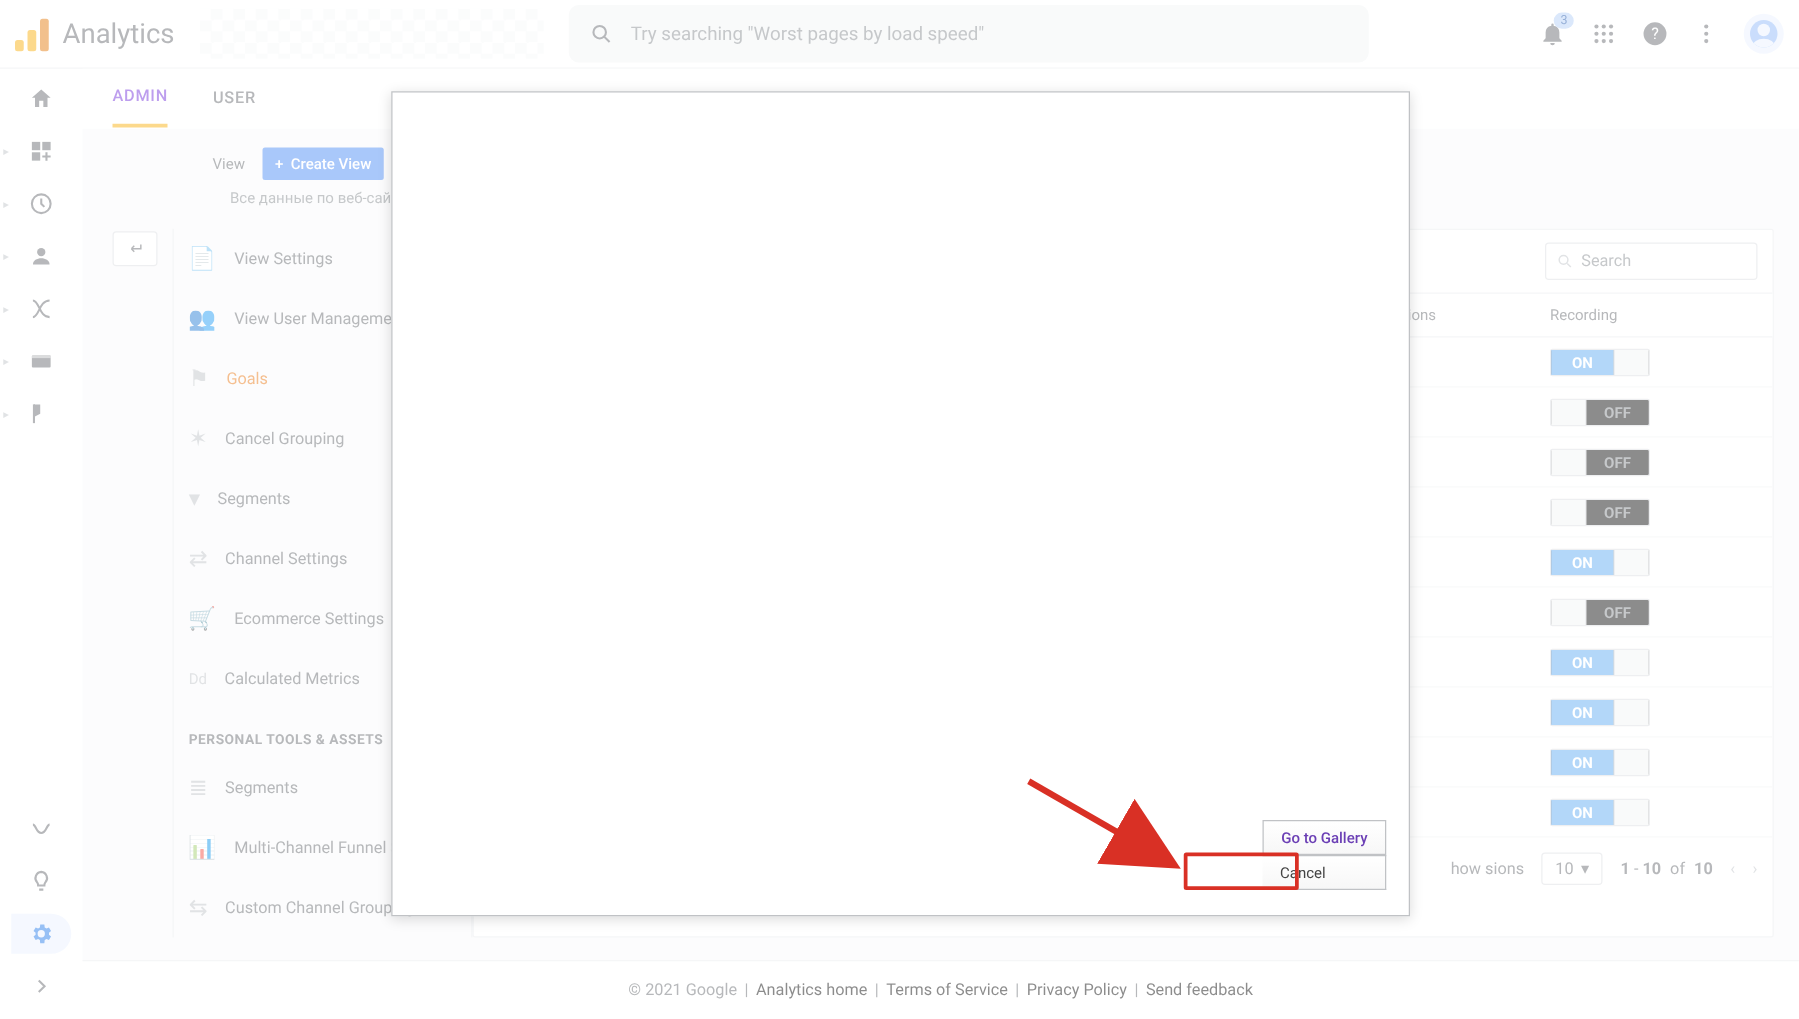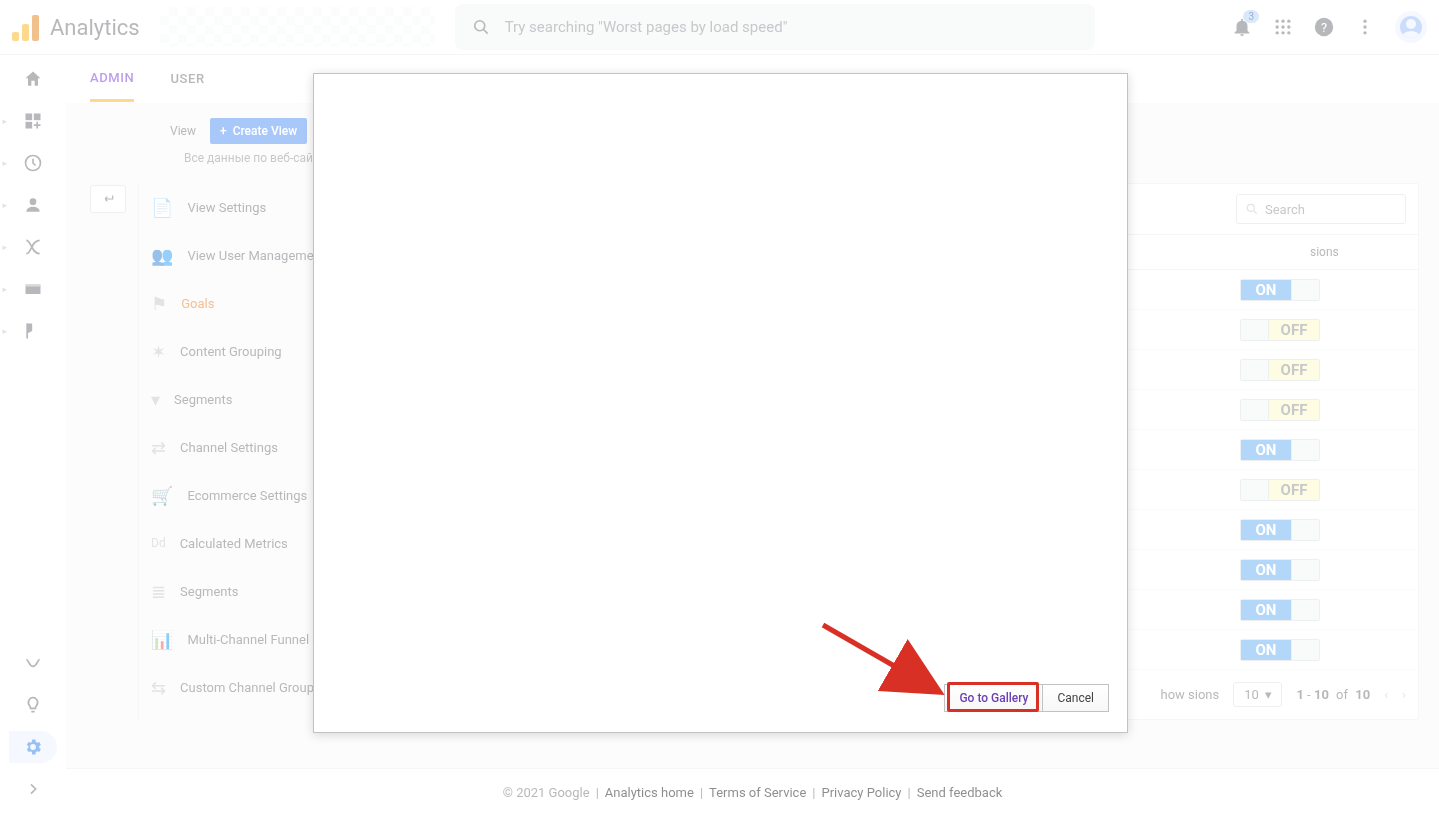--- a/index.html
+++ b/index.html
@@ -63,40 +63,40 @@
 .th{font-size:12px;color:#5f6368;padding:10px 12px;}
 .th.c1{flex:1;}
 .th.c2{width:120px;}
 .th.c3{width:190px;}
 .trow{display:flex;border-bottom:1px solid #f1f3f4;align-items:center;height:40px;}
 .td{padding:0 12px;font-size:13px;}
 .td.c1{flex:1;}
 .td.c2{width:120px;}
 .td.c3{width:190px;}
 
-.toggle{width:80px;height:22px;border:1px solid #dadce0;border-radius:2px;display:flex;align-items:center;font-size:15px;font-weight:700;color:#80868b;background:#fef9c3;position:relative;cursor:pointer;}
+.toggle{width:80px;height:22px;border:1px solid #dadce0;border-radius:2px;display:flex;align-items:center;font-size:12px;font-weight:700;color:#80868b;background:#000000;position:relative;cursor:pointer;}
 .toggle .knob{width:28px;height:100%;background:#f1f3f4;border-right:1px solid #dadce0;}
 .toggle.on{color:#fff;}
 .toggle.on .bg{background:#57a7f2;flex:1;height:100%;display:flex;align-items:center;justify-content:center;}
 .toggle.on .knob{order:2;border-left:1px solid #dadce0;border-right:0;}
 .toggle .lbl{flex:1;display:flex;align-items:center;justify-content:center;}
 
 .pager{display:flex;justify-content:flex-end;align-items:center;gap:14px;padding:12px;font-size:13px;color:#5f6368;}
 .pager .sel{border:1px solid #dadce0;border-radius:3px;padding:4px 10px;display:flex;align-items:center;gap:6px;}
 .pager .arrow{color:#bdc1c6;cursor:pointer;}
 
 
 .footer{position:absolute;left:66px;right:0;bottom:0;height:47px;display:flex;align-items:center;justify-content:center;font-size:13px;color:#5f6368;border-top:1px solid #e8eaed;background:#fff;}
 .footer a{color:#000000;text-decoration:none;}
 .footer .sep{margin:0 6px;}
 
 
 .overlay{position:absolute;inset:0;background:rgba(255,255,255,.55);}
 .dialog{position:absolute;left:313px;top:73px;width:815px;height:660px;border:1px solid #c0c2c5;background:#fff;box-shadow:0 2px 10px rgba(0,0,0,.15);}
-.dialog-footer{position:absolute;bottom:20px;right:18px;display:flex;}
+.dialog-footer{position:absolute;bottom:20px;right:18px;display:flex;flex-direction:column;}
 .btn{height:28px;border:1px solid #c0c2c5;background:linear-gradient(#fff,#f7f7f7);font-size:12px;display:flex;align-items:center;padding:0 14px;cursor:pointer;color:#444;}
 .btn.primary{color:#6b3fb5;font-weight:500;}
 .btn+.btn{border-left:0;}
 .anno-arrow{position:absolute; left:818px; top:620px; pointer-events:none;}
 .highlight-box{position:absolute; border:3px solid #d93025; border-radius:2px; pointer-events:none;}
 
 svg{display:block;}
 </style>
 </head>
 <body>
@@ -263,38 +263,39 @@
       <div class="row">
           <span class="mi">👥</span>
           <span>View User Management</span>
         </div>
       <div class="row sel">
           <span class="mi">⚑</span>
           <span>Goals</span>
         </div>
       <div class="row">
           <span class="mi">✶</span>
-          <span>Content Grouping</span>
+          <span>Cancel Grouping</span>
         </div>
       <div class="row">
           <span class="mi">▾</span>
           <span>Segments</span>
         </div>
       <div class="row">
           <span class="mi">⇄</span>
           <span>Channel Settings</span>
         </div>
       <div class="row">
           <span class="mi">🛒</span>
           <span>Ecommerce Settings</span>
         </div>
       <div class="row">
           <span class="mi" style="font-size:12px;font-weight:400;">Dd</span>
           <span>Calculated Metrics</span>
         </div>
+      <div class="section-title">PERSONAL TOOLS &amp; ASSETS</div>
       <div class="row">
           <span class="mi">≣</span>
           <span>Segments</span>
         </div>
       <div class="row">
           <span class="mi">📊</span>
           <span>Multi-Channel Funnel Settings</span>
         </div>
       <div class="row">
           <span class="mi">⇆</span>
@@ -308,20 +309,21 @@
           <svg width="14" height="14" viewBox="0 0 24 24" fill="none" stroke="#bdc1c6" stroke-width="2">
               <circle cx="10" cy="10" r="6"></circle>
               <line x1="20" y1="20" x2="15" y2="15"></line>
             </svg>
           <span>Search</span>
         </div>
       </div>
       <div class="thead">
         <div class="th c1"></div>
         <div class="th c2">sions</div>
+        <div class="th c3">Recording</div>
       </div>
       <div id="tbody">
           <div class="trow">
             <div class="td c1"></div>
             <div class="td c2"></div>
             <div class="td c3">
               <div class="toggle on">
                 <div class="bg">
                   <span>ON</span>
                 </div>

